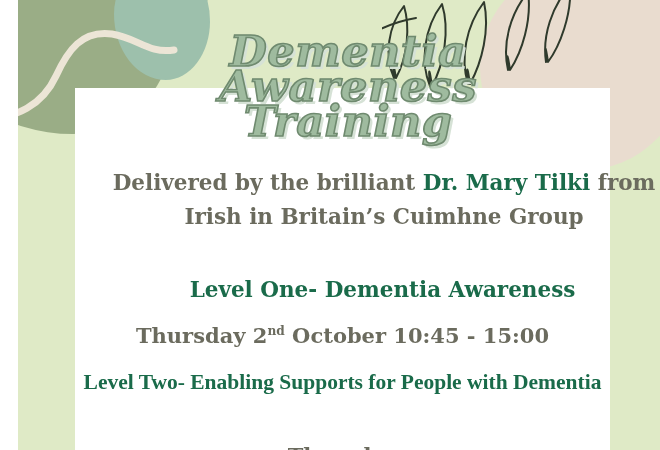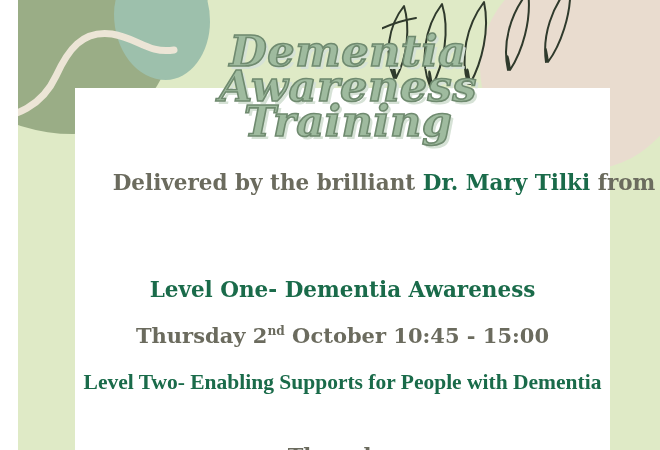--- a/index.html
+++ b/index.html
@@ -103,21 +103,21 @@
 
   .lvl-head{
     position:absolute;left:57px;width:535px;
     text-align:center;
     font-family:"DejaVu Serif", serif;
     font-weight:bold;
     font-size:21.5px;
     line-height:30px;
     color:#1a6b4a;
   }
-  .lvl1-head{ top:275px; }
+  .lvl1-head{ top:275px;padding-left:40px; }
   .lvl2-head{ top:367px;font-family:Liberation Serif, serif; }
 
   .lvl-date{
     position:absolute;left:57px;width:535px;
     text-align:center;
     font-family:"DejaVu Serif", serif;
     font-weight:bold;
     font-size:21px;
     line-height:30px;
     color:#6b6b5e;
@@ -160,20 +160,21 @@
   <div class="inner-white"></div>
 
   <div class="content">
 
     <div class="title">Dementia
 Awareness
 Training</div>
 
     <div class="delivered">
       <span>Delivered by the brilliant </span><span class="accent">Dr. Mary Tilki</span><span> from</span><br>
+      <span>Irish in Britain’s Cuimhne Group</span>
     </div>
 
     <div class="lvl-head lvl1-head">Level One- Dementia Awareness</div>
 
     <div class="lvl-date lvl1-date">
       <span>Thursday </span><span>2</span><sup>nd</sup><span> October 10:45 - 15:00</span>
     </div>
 
     <div class="lvl-head lvl2-head">Level Two- Enabling Supports for People with Dementia</div>
 

